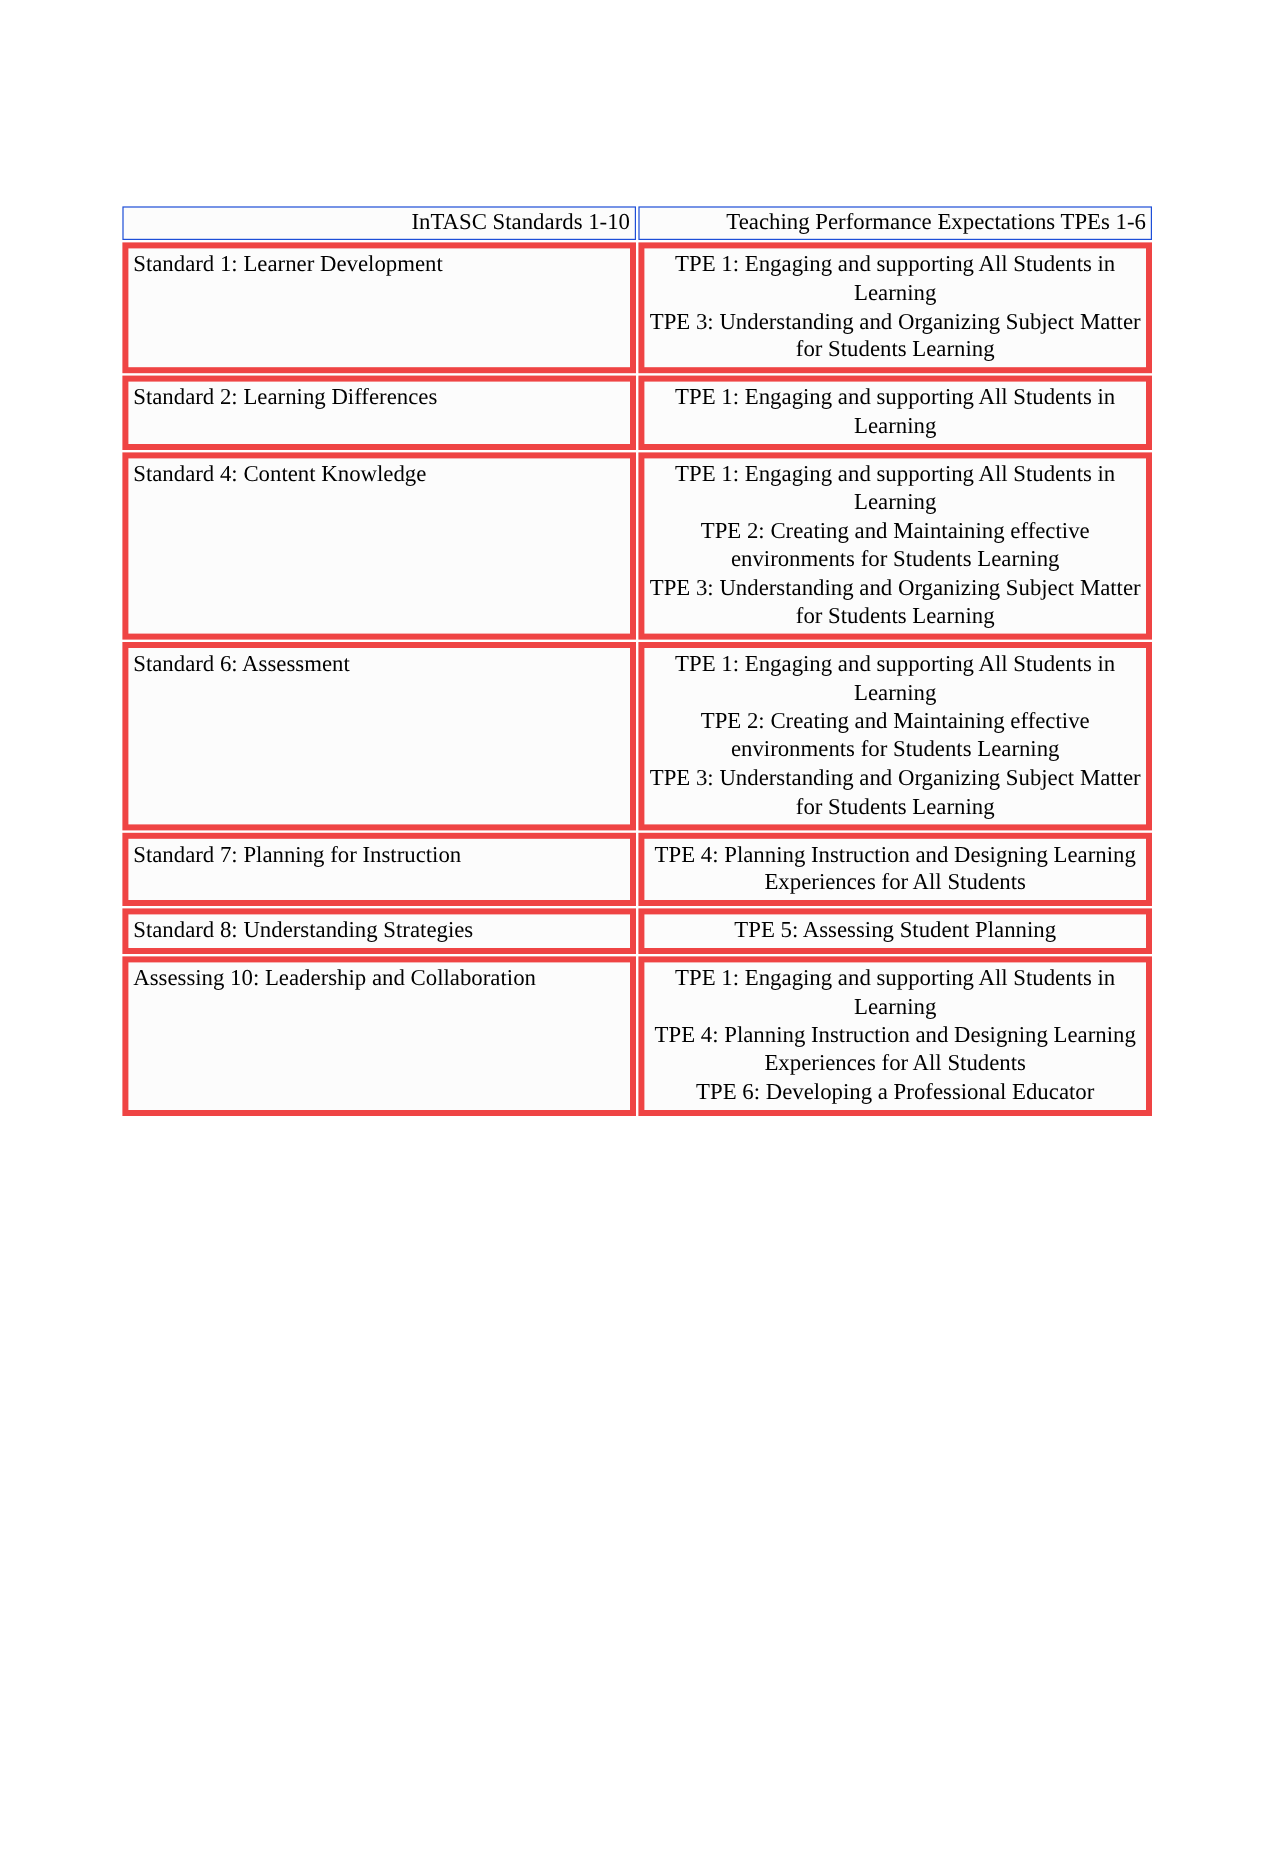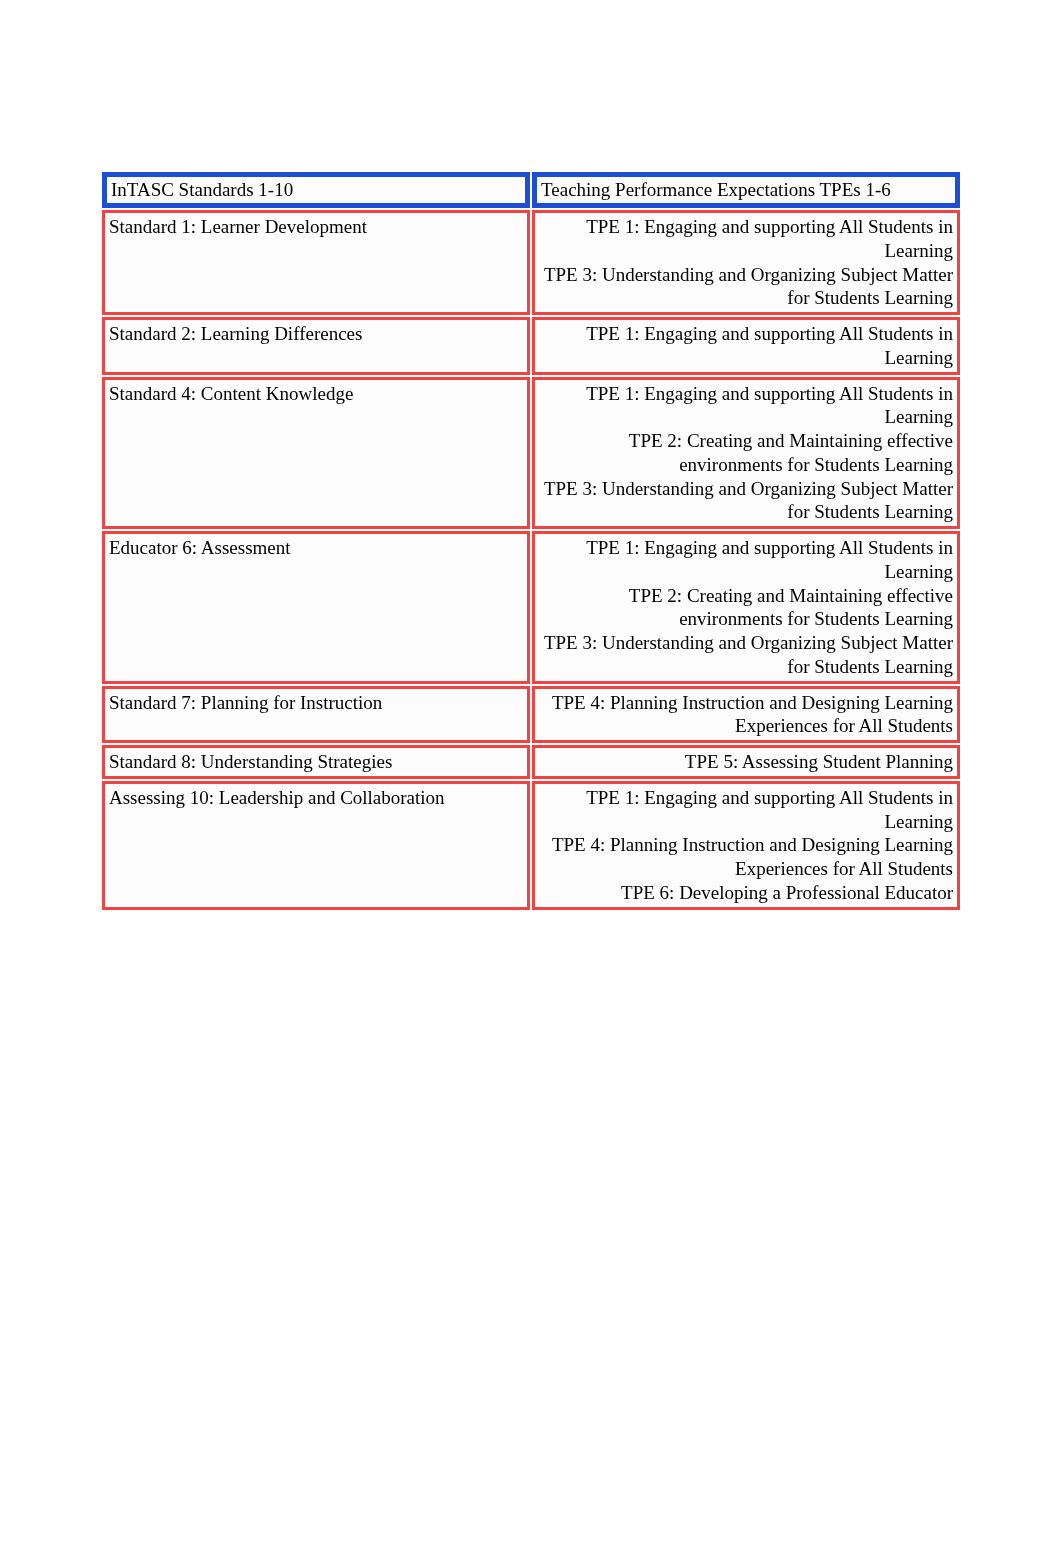--- a/index.html
+++ b/index.html
@@ -20,38 +20,38 @@
       padding: 170px 100px 0 100px;
     }
     table {
       width: 100%;
       border-collapse: separate;
       border-spacing: 2px;
       table-layout: fixed;
     }
     th {
       font-weight: normal;
-      text-align: left;
+      text-align: right;
       padding: 2px 4px;
       background: #fcfcfc;
-      border: 5px solid #1d4ed8;
+      border: 1px solid #1d4ed8;
       vertical-align: top;
     }
     td {
       padding: 2px 4px;
       background: #fcfcfc;
-      border: 3px solid #ef4444;
+      border: 5px solid #ef4444;
       vertical-align: top;
       line-height: 1.25;
     }
     td.col-left {
       text-align: left;
     }
     td.col-right {
-      text-align: right;
+      text-align: center;
     }
     .tpe-line {
       display: block;
     }
   </style>
 </head>
 <body>
 
 <div class="page">
   <table>
@@ -81,21 +81,21 @@
         </tr>
         <tr>
           <td class="col-left">Standard 4: Content Knowledge</td>
           <td class="col-right">
             <span class="tpe-line">TPE 1: Engaging and supporting All Students in Learning</span>
             <span class="tpe-line">TPE 2: Creating and Maintaining effective environments for Students Learning</span>
             <span class="tpe-line">TPE 3: Understanding and Organizing Subject Matter for Students Learning</span>
           </td>
         </tr>
         <tr>
-          <td class="col-left">Educator 6: Assessment</td>
+          <td class="col-left">Standard 6: Assessment</td>
           <td class="col-right">
             <span class="tpe-line">TPE 1: Engaging and supporting All Students in Learning</span>
             <span class="tpe-line">TPE 2: Creating and Maintaining effective environments for Students Learning</span>
             <span class="tpe-line">TPE 3: Understanding and Organizing Subject Matter for Students Learning</span>
           </td>
         </tr>
         <tr>
           <td class="col-left">Standard 7: Planning for Instruction</td>
           <td class="col-right">
             <span class="tpe-line">TPE 4: Planning Instruction and Designing Learning Experiences for All Students</span>

